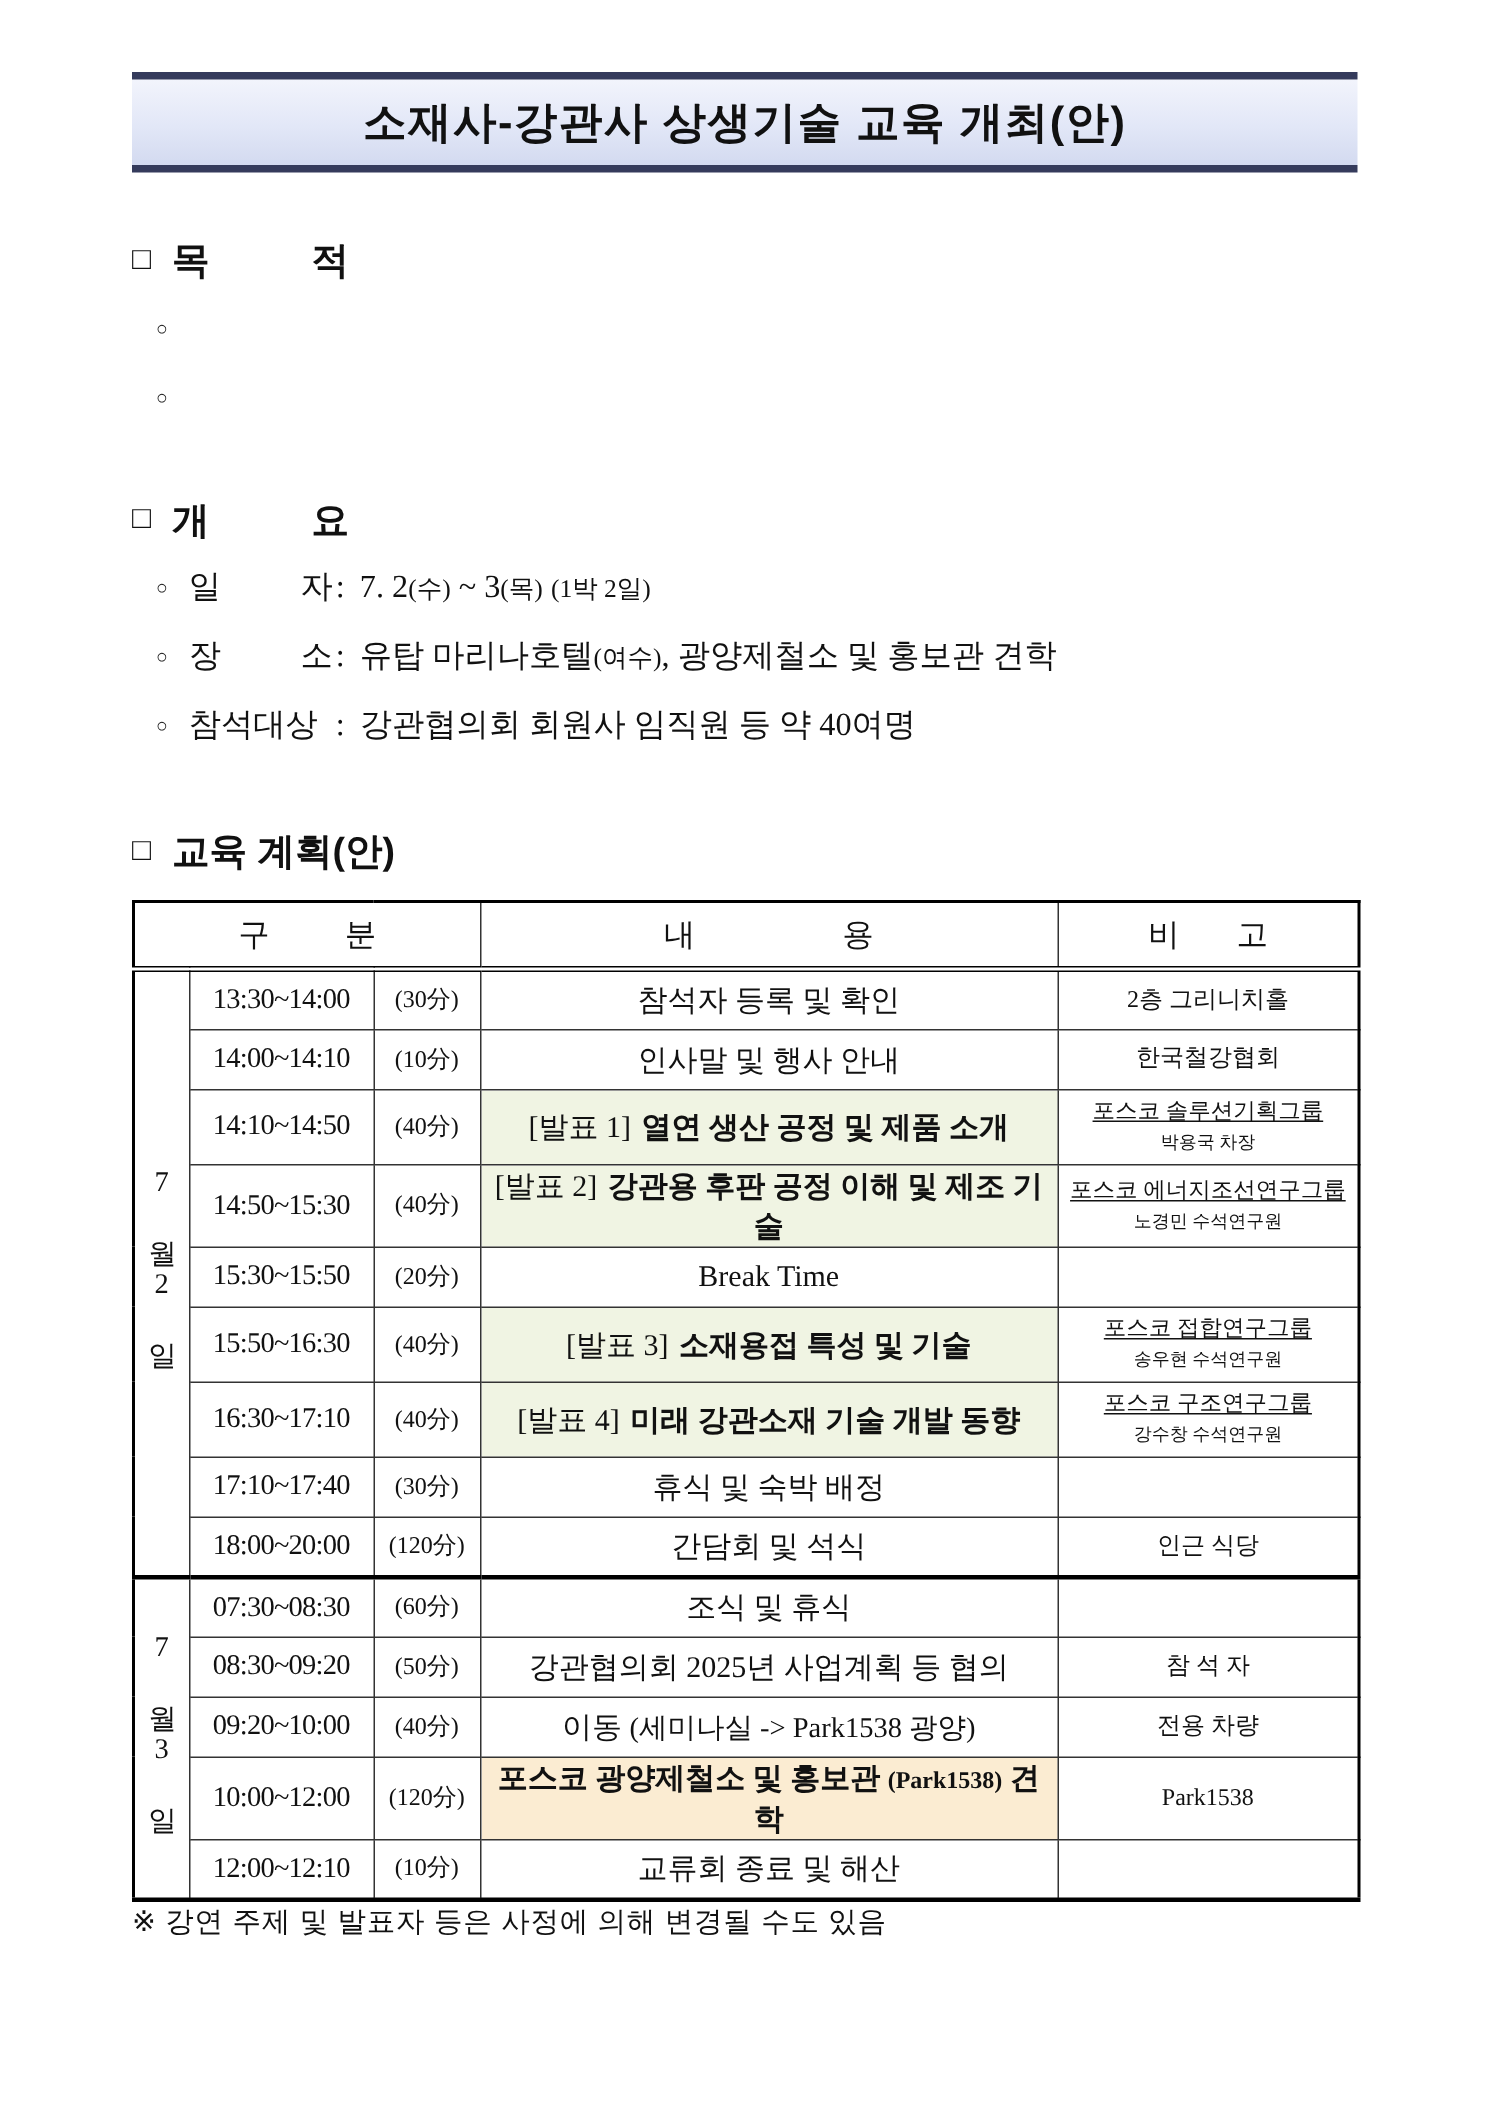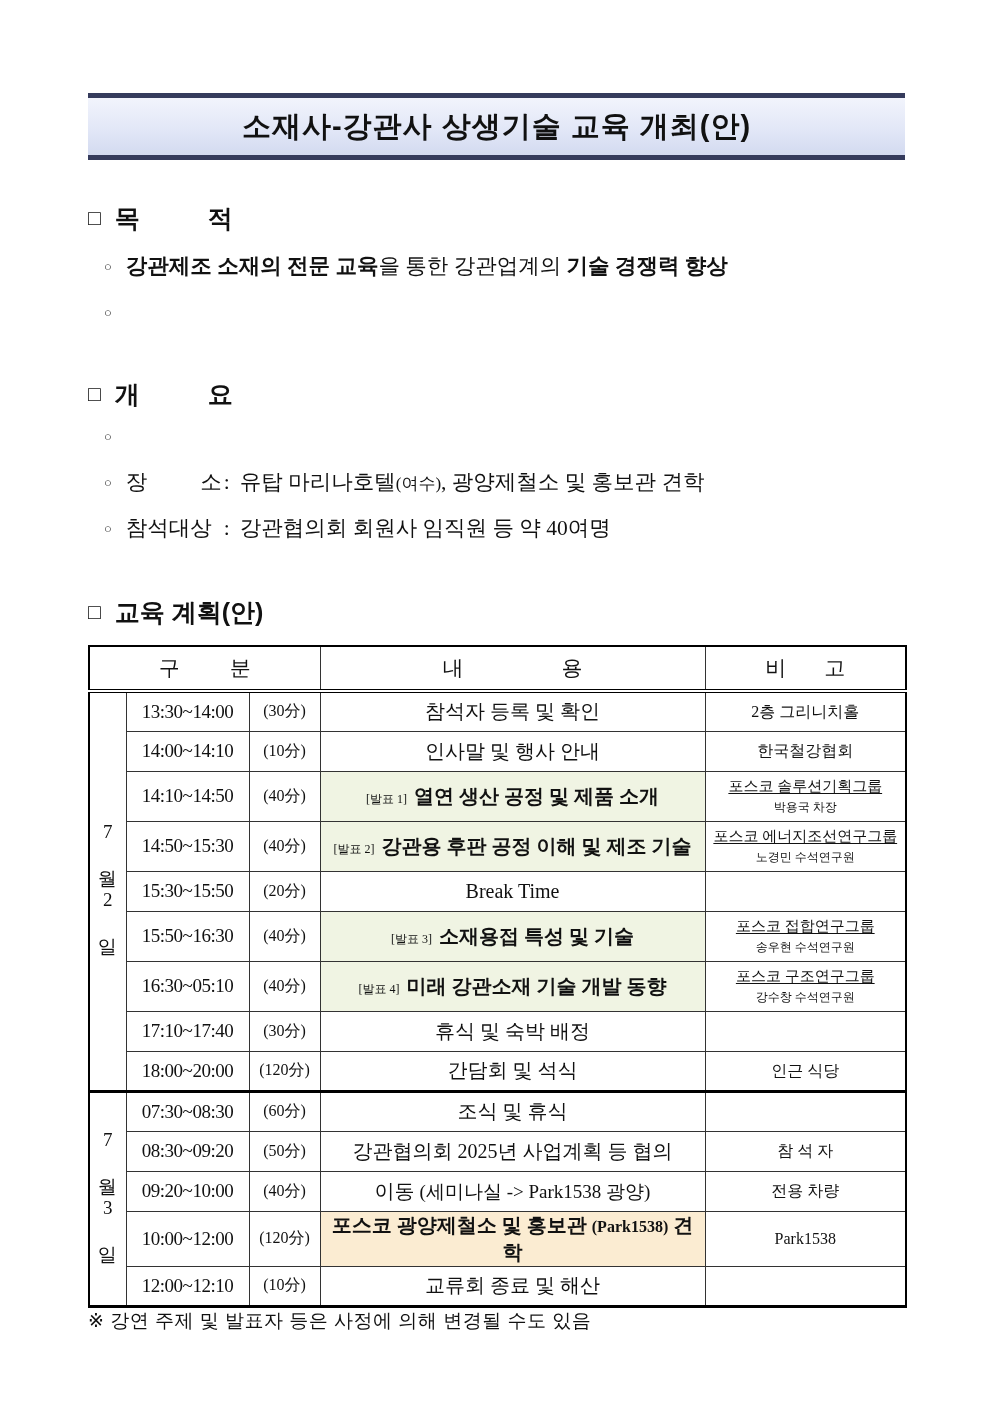--- a/index.html
+++ b/index.html
@@ -1,20 +1,20 @@
 <!DOCTYPE html>
 <html><head>
 <meta charset="utf-8">
 <style>
   html,body{margin:0;padding:0;background:#fff;}
   .page{
     position:relative;
     width:992px;height:1403px;
     box-sizing:border-box;
-    padding:93px 87px 0 88px;
+    padding:48px 87px 0 88px;
     background:#ffffff;
     font-family:"Liberation Serif","DejaVu Serif",serif;
     color:#111;
   }
   
   .title-bar{
     border-top:5px solid #353b5c;
     border-bottom:5px solid #353b5c;
     background:linear-gradient(180deg,#f2f4fc 0%,#e2e7f7 55%,#d3daf0 100%);
     height:57px;
@@ -87,21 +87,21 @@
     display:inline-block;
   }
   td.time{font-size:19px;letter-spacing:-0.5px;}
   td.dur{font-size:16px;}
   td.cont{font-size:20px;}
   td.rem{font-size:16px;line-height:20px;}
   .org{font-size:15px;text-decoration:underline;text-underline-offset:2px;}
   .person{font-size:12px;}
   td.c-green{background:#f0f4e3;text-align:left;padding-left:9px;}
   td.c-orange{background:#fbecd2;}
-  .tag{font-size:12px;margin-right:7px;}
+  .tag{font-size:20px;margin-right:7px;}
   .ct{font-weight:bold;font-size:20px;}
   .sm-in{font-size:19px;}
   .sm-in-b{font-size:16px;font-weight:bold;margin-top:44px;}
   tr.group2-start td{border-top:3px solid #000;}
   
   .footnote{
     font-family:"Liberation Sans","DejaVu Sans",sans-serif;
     font-size:19px;letter-spacing:.5px;
   }
 </style>
@@ -113,32 +113,32 @@
   <div class="title-bar">
     <div class="title-text">소재사-강관사 상생기술 교육 개최(안)</div>
   </div>
 
   <div class="sec-head mt-purpose">
     <span class="sq">□</span>
     <span class="spread2">목 적</span>
   </div>
   <div class="bullet">
     <span class="circ">○</span>
-    <span><span class="bold">강관제조 소재의 전문 교육</span><span>을 통한 강관업계의 </span><span class="bold">기술 경쟁력 향상</span></span>
   </div>
   <div class="bullet">
     <span class="circ">○</span>
   </div>
 
   <div class="sec-head mt-overview">
     <span class="sq">□</span>
     <span class="spread2">개 요</span>
   </div>
   <div class="ov-item">
     <span class="circ">○</span>
+    <span><span class="ov-label">일 자</span><span class="colon">:</span><span>7. 2</span><span class="sm">(수)</span><span> ~ 3</span><span class="sm">(목)</span><span> </span><span class="sm">(1박 2일)</span></span>
   </div>
   <div class="ov-item">
     <span class="circ">○</span>
     <span><span class="ov-label">장 소</span><span class="colon">:</span><span>유탑 마리나호텔</span><span class="sm">(여수)</span><span>, 광양제철소 및 홍보관 견학</span></span>
   </div>
   <div class="ov-item">
     <span class="circ">○</span>
     <span><span class="ov-label">참석대상</span><span class="colon">:</span><span>강관협의회 회원사 임직원 등 약 40여명</span></span>
   </div>
 
@@ -193,21 +193,21 @@
       <td class="cont">Break Time</td>
       <td class="rem"></td>
     </tr>
     <tr class="tall">
       <td class="time">15:50~16:30</td>
       <td class="dur">(40分)</td>
       <td class="cont c-green"><span class="tag">[발표 3]</span><span class="ct">소재용접 특성 및 기술</span></td>
       <td class="rem"><span class="org">포스코 접합연구그룹</span><br><span class="person">송우현 수석연구원</span></td>
     </tr>
     <tr class="tall">
-      <td class="time">16:30~05:10</td>
+      <td class="time">16:30~17:10</td>
       <td class="dur">(40分)</td>
       <td class="cont c-green"><span class="tag">[발표 4]</span><span class="ct">미래 강관소재 기술 개발 동향</span></td>
       <td class="rem"><span class="org">포스코 구조연구그룹</span><br><span class="person">강수창 수석연구원</span></td>
     </tr>
     <tr>
       <td class="time">17:10~17:40</td>
       <td class="dur">(30分)</td>
       <td class="cont">휴식 및 숙박 배정</td>
       <td class="rem"></td>
     </tr>

